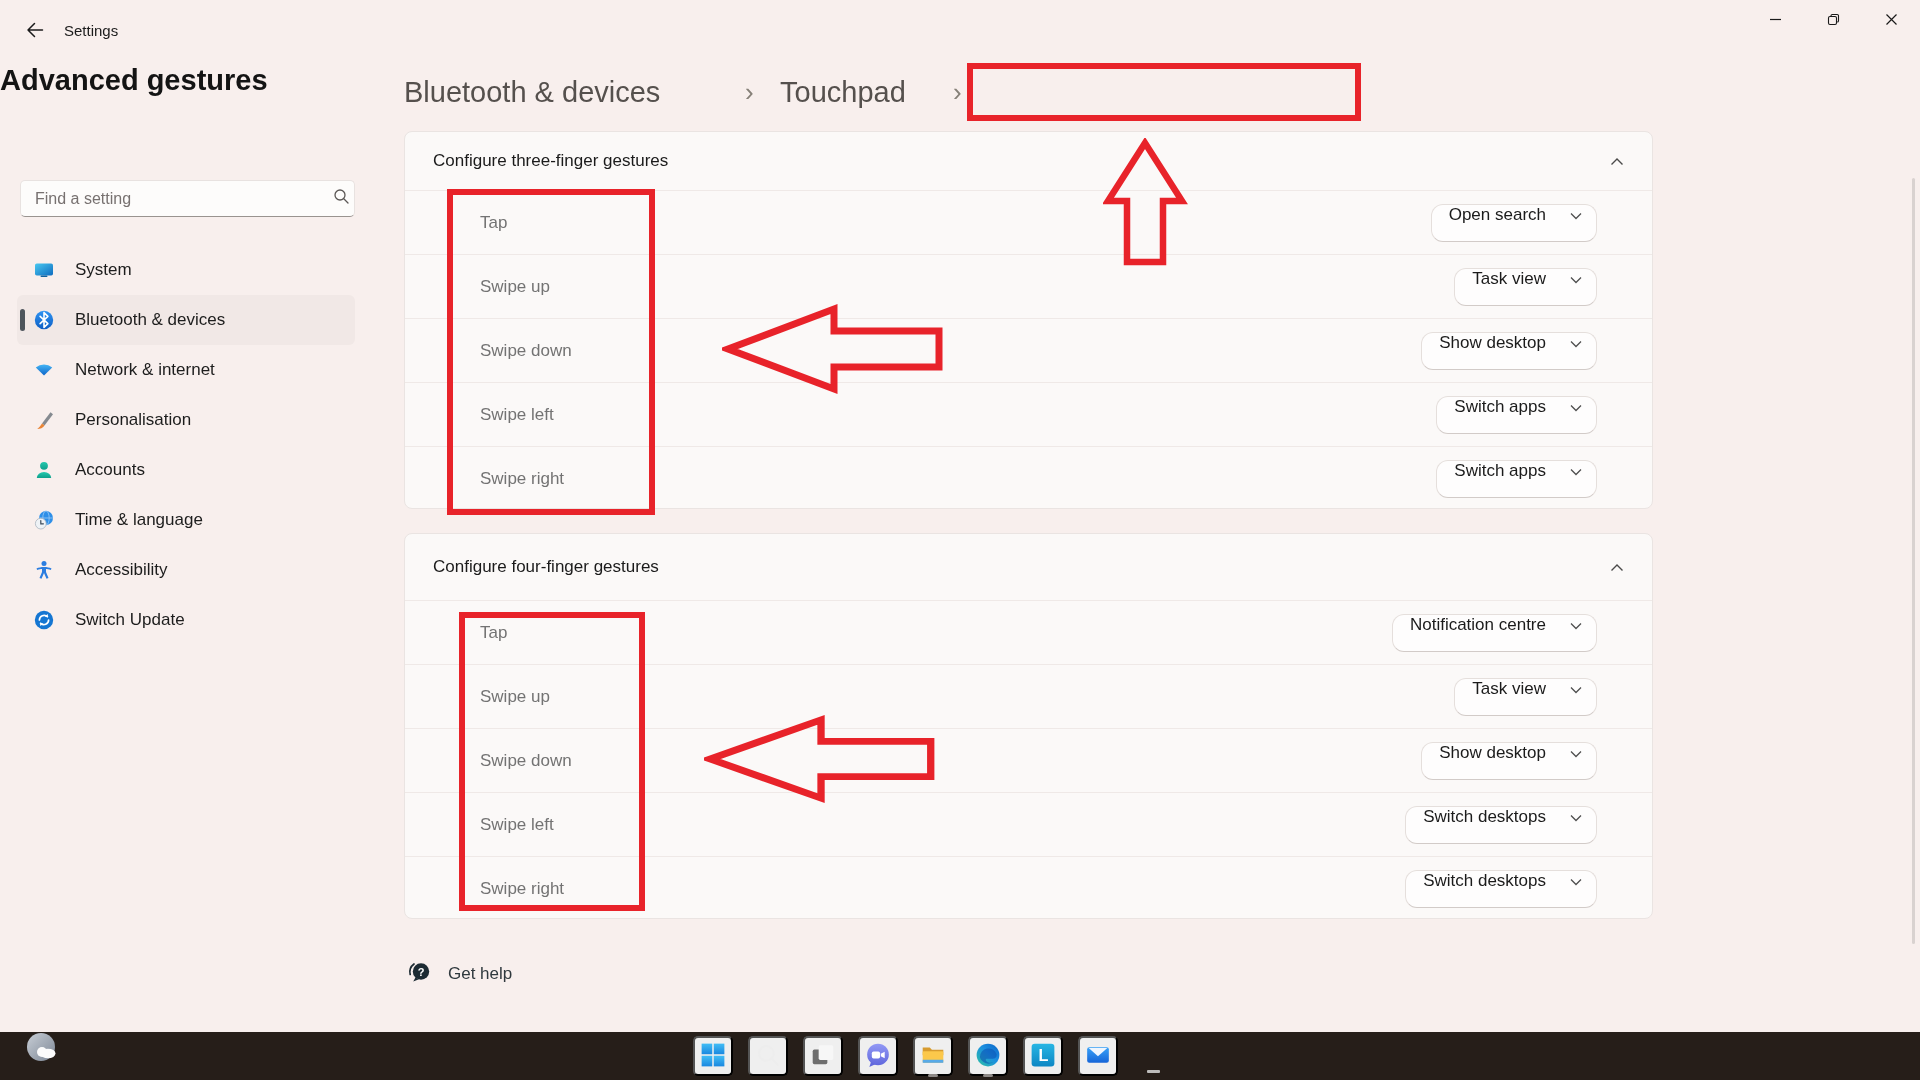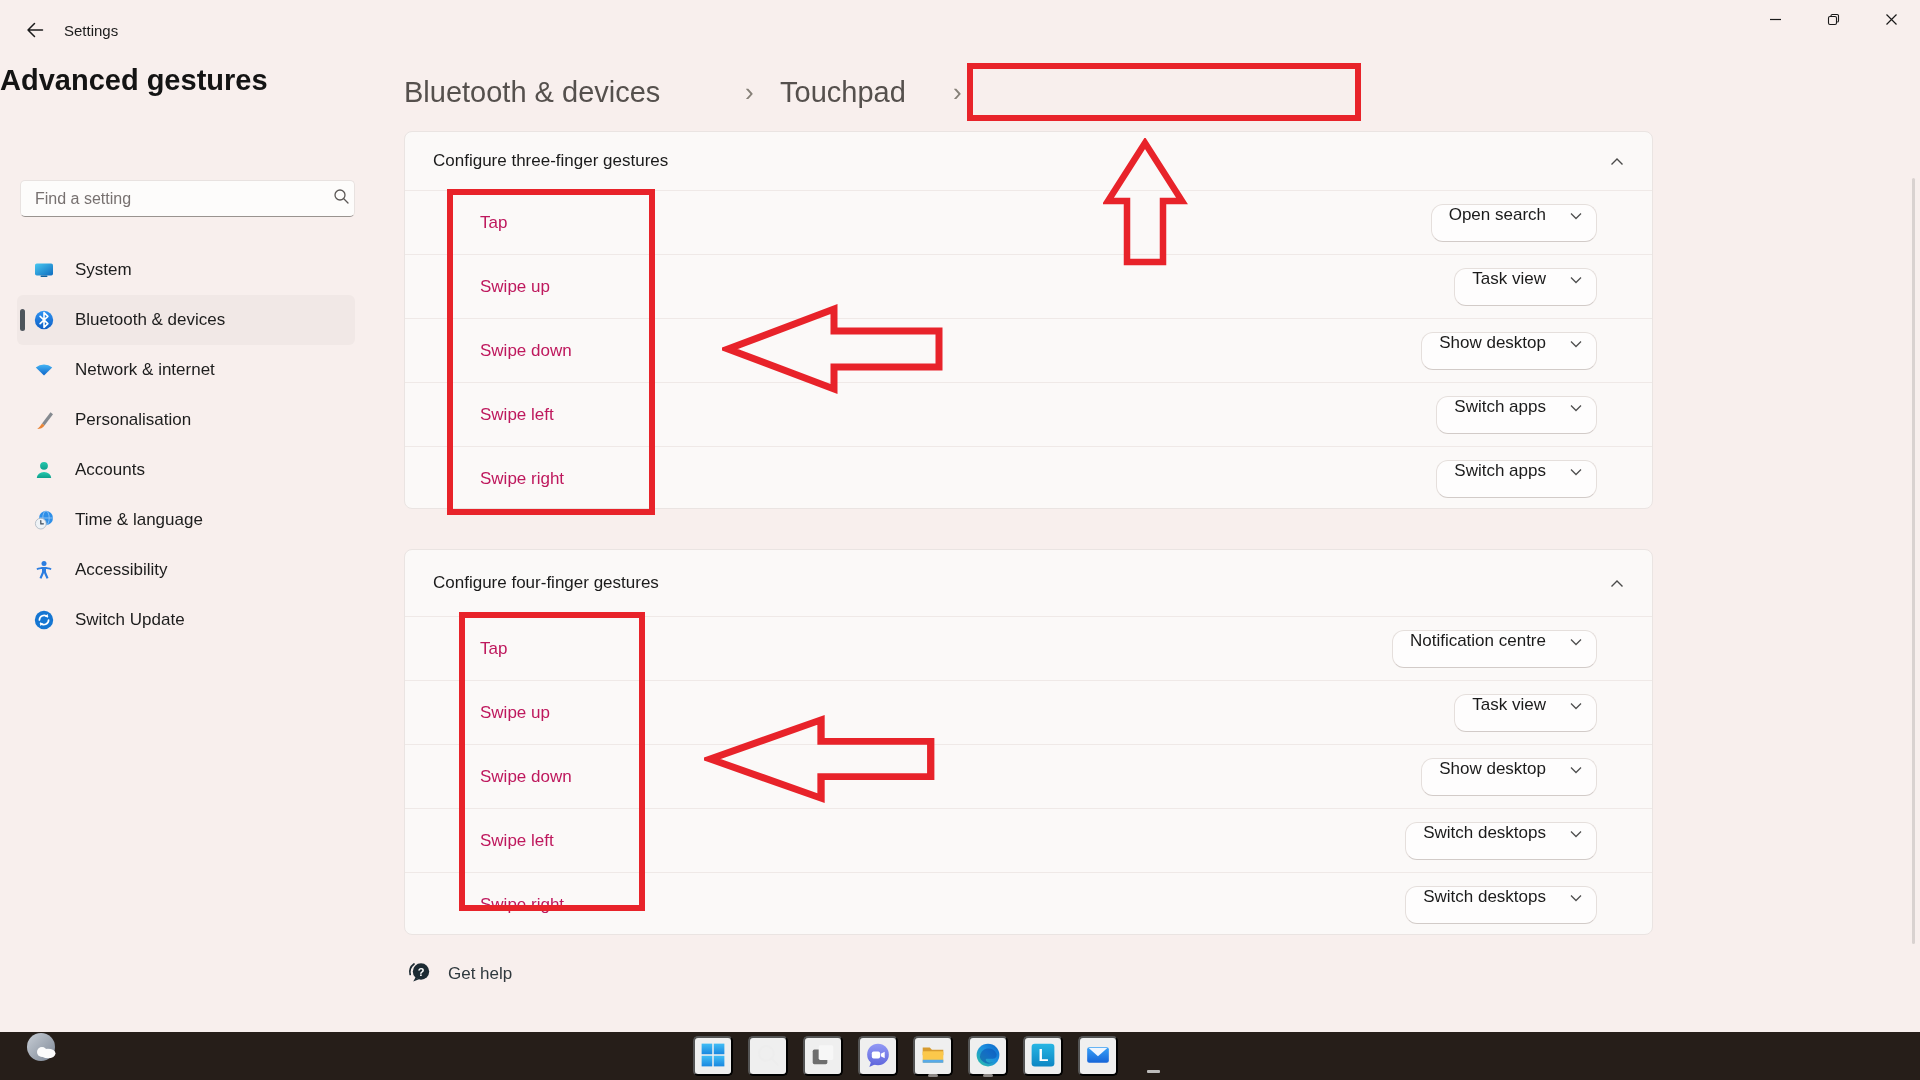--- a/index.html
+++ b/index.html
@@ -27,26 +27,26 @@
   
   .breadcrumb{position:absolute;left:0;top:64px;height:56px;width:1920px}
   .crumb,.crumb-sep{position:absolute;top:0;line-height:56px;white-space:nowrap}
   .crumb{font-size:29px;color:#55504d;cursor:pointer}
   .crumb-current{font-size:29px;color:#141414;font-weight:600;cursor:default}
   .crumb-sep{font-size:26px;color:#868078}
 
   
   .card{position:absolute;left:404px;width:1249px;background:#fbf9f8;border:1px solid #eae4e2;border-radius:8px}
   .card1{top:131px;height:378px}
-  .card2{top:549px;height:386px}
+  .card2{top:533px;height:386px}
   .card-header{height:58px;display:flex;align-items:center;justify-content:space-between;padding:0 28px;cursor:pointer}
   .card2 .card-header{height:66px}
   .card-title{font-size:17px;color:#1b1b1b}
   .grow{height:64px;border-top:1px solid #efe9e7;display:flex;align-items:center;justify-content:space-between;padding:0 55px 0 75px}
-  .grow-label{font-size:17px;color:#be185d}
+  .grow-label{font-size:17px;color:#737373}
   .dropdown{height:38px;background:#fefdfd;border:1px solid #e5dfdc;border-bottom-color:#d2cbc8;border-radius:12px;display:flex;align-items:flex-start;gap:24px;padding:0 14px 0 17px;font-size:17px;color:#1b1b1b;font-family:"Liberation Sans",sans-serif;cursor:pointer}
 
   
   .gethelp{position:absolute;left:406px;top:958px;display:flex;align-items:center;gap:15px;cursor:pointer}
   .gethelp-label{font-size:17px;color:#30393e}
 
   .scrollbar{position:absolute;left:1912px;top:178px;width:3px;height:766px;background:#d9d2d0;border-radius:2px}
 
   
   .ann{position:absolute;z-index:60;pointer-events:none}

